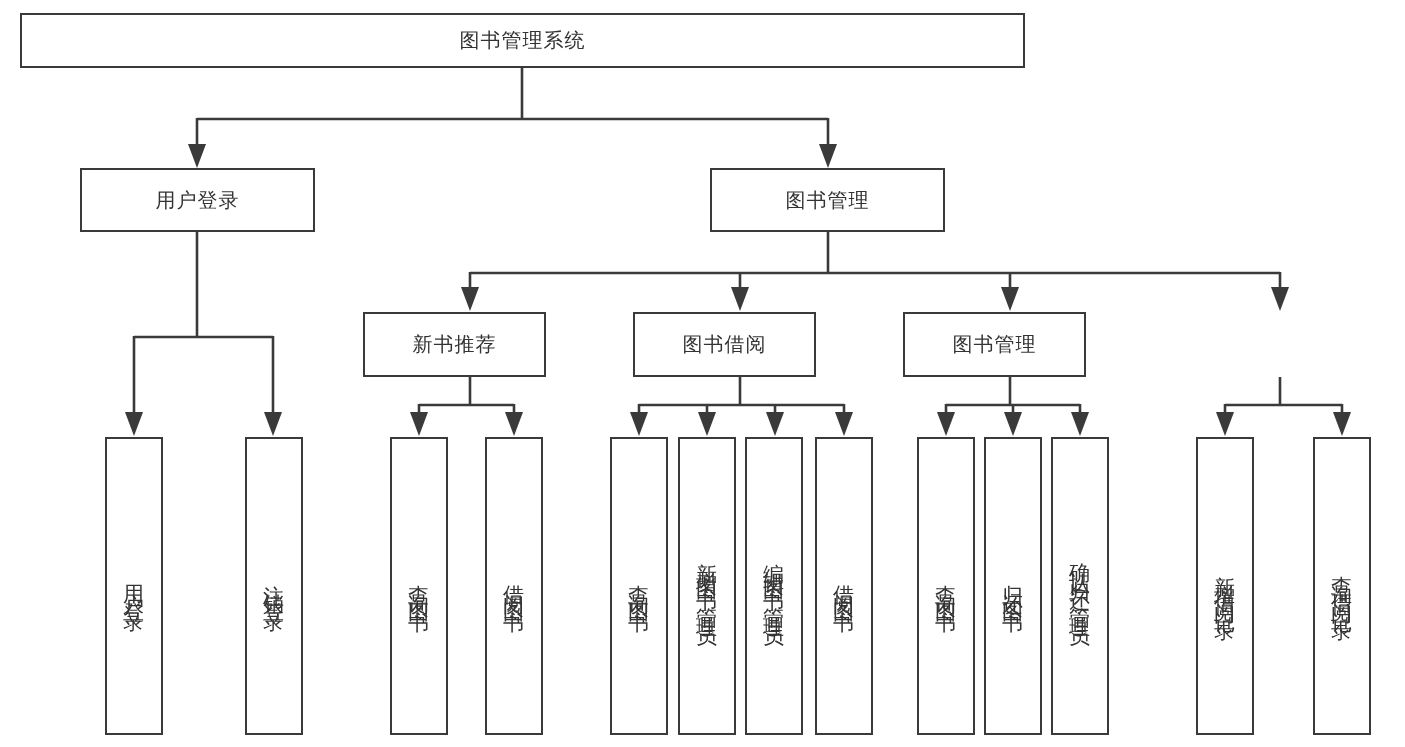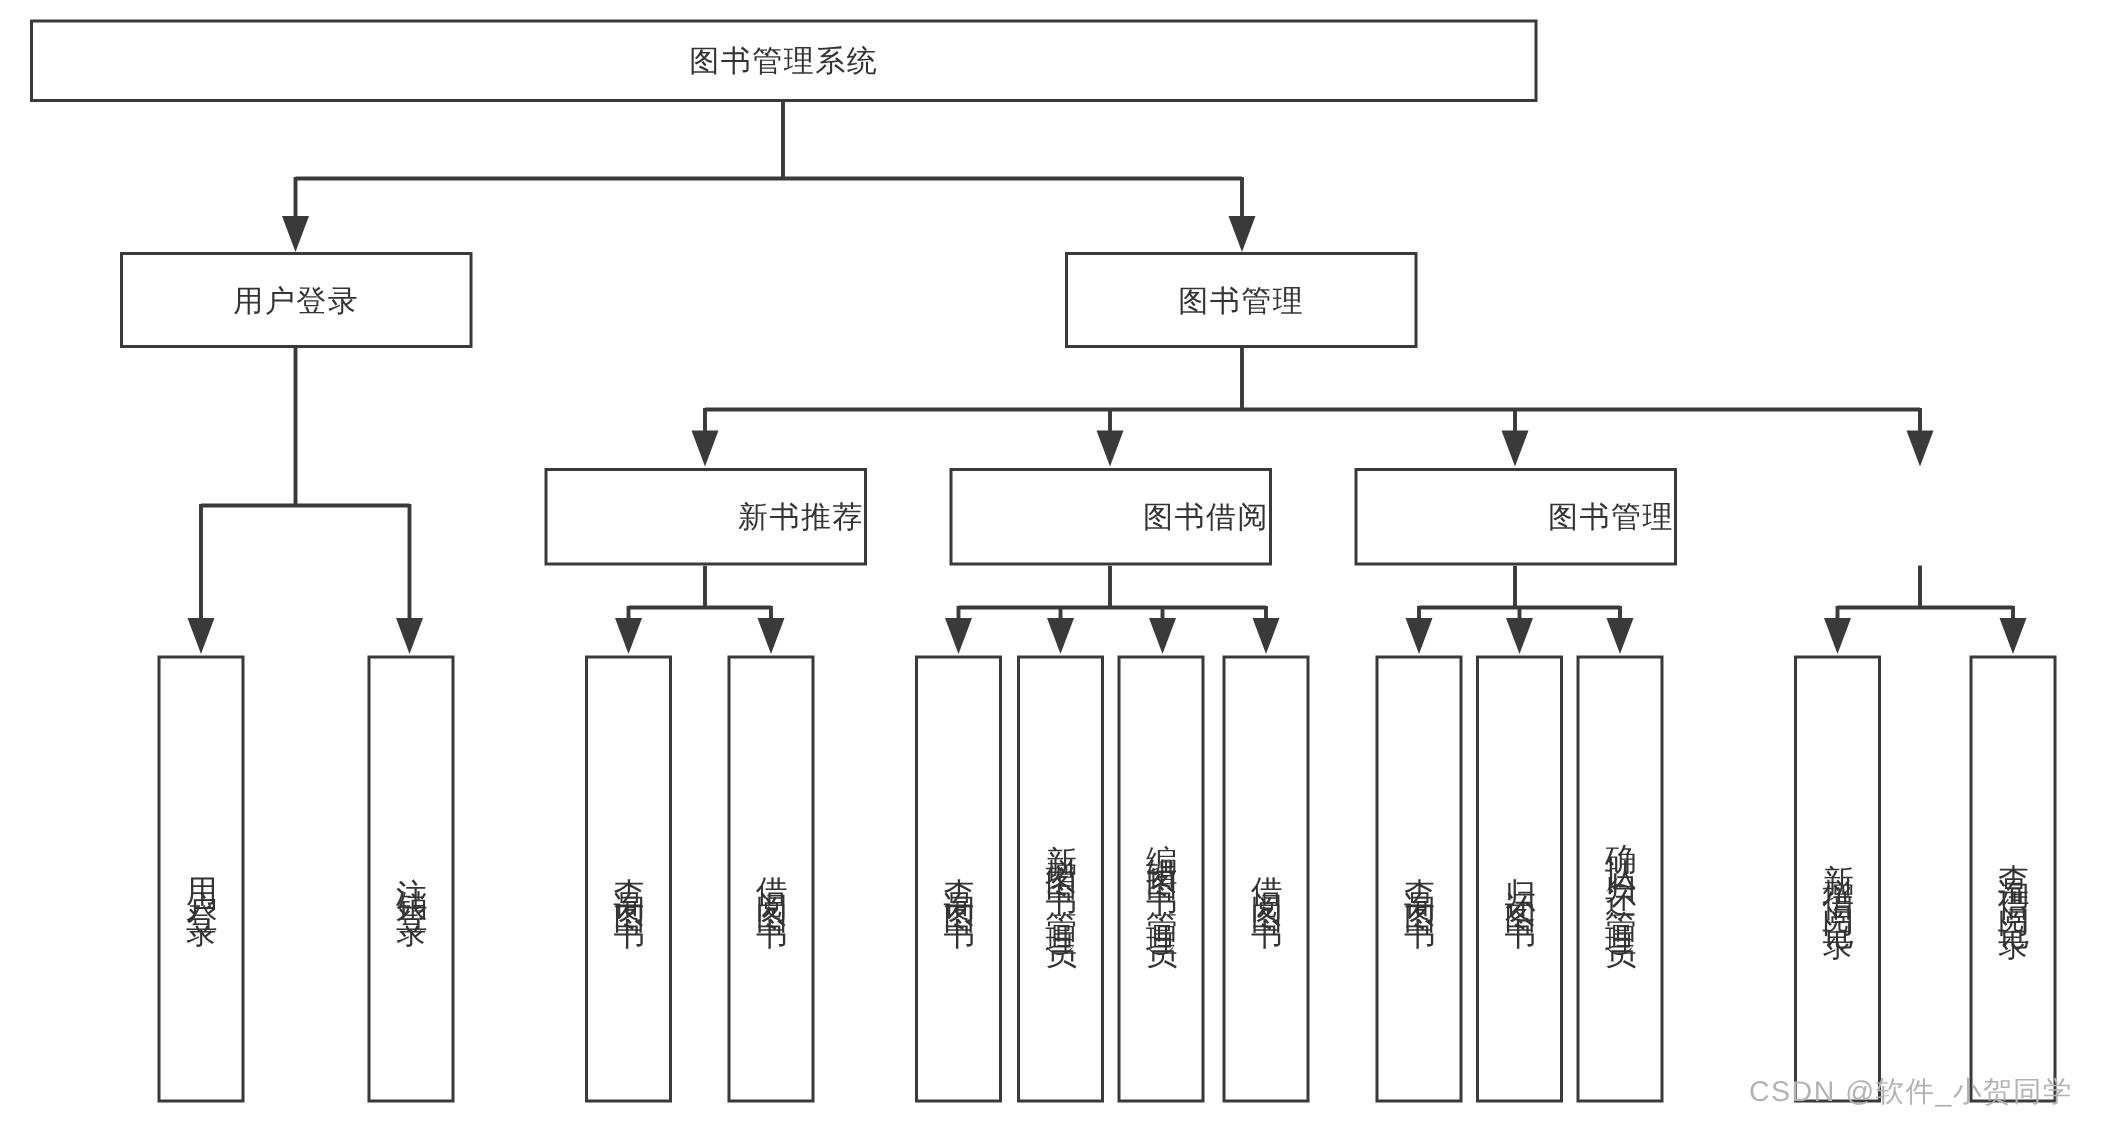--- a/index.html
+++ b/index.html
@@ -25,21 +25,21 @@
   .node{
     position:absolute;
     border:2px solid var(--box_border);
     background:#fff;
     display:flex;align-items:center;justify-content:center;
     color:var(--text);
     z-index:2;
   }
   .node-root{left:20px;top:13px;width:1005px;height:55px;font-size:20px;letter-spacing:1px;}
   .node-l2{width:235px;height:64px;top:168px;font-size:20px;letter-spacing:1px;}
-  .node-l3{width:215px;height:65px;top:312px;font-size:20px;letter-spacing:1px;justify-content:flex-end;}
+  .node-l3{width:183px;height:65px;top:312px;font-size:20px;letter-spacing:1px;}
   .node-leaf{width:58px;height:298px;top:437px;}
   .vtext{
     writing-mode:vertical-lr;
     text-orientation:mixed;
     font-size:21px;
     line-height:1;
     letter-spacing:9px;
     white-space:nowrap;
   }
   .watermark{
@@ -158,14 +158,13 @@
     <span class="vtext">确认归还（管理员）</span>
   </div>
 
   <div class="node node-leaf" style="left:1196px;">
     <span class="vtext">新增借阅记录</span>
   </div>
   <div class="node node-leaf" style="left:1313px;">
     <span class="vtext">查询借阅记录</span>
   </div>
 
-  <div class="watermark">CSDN @软件_小贺同学</div>
 </div>
 
 </body></html>

